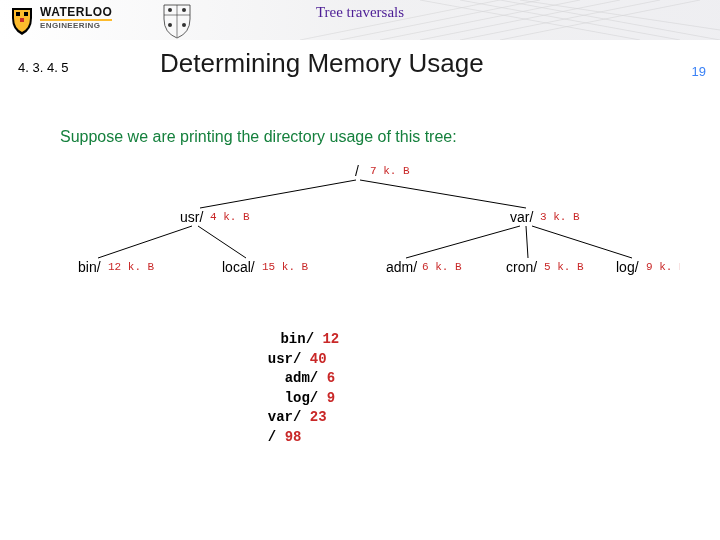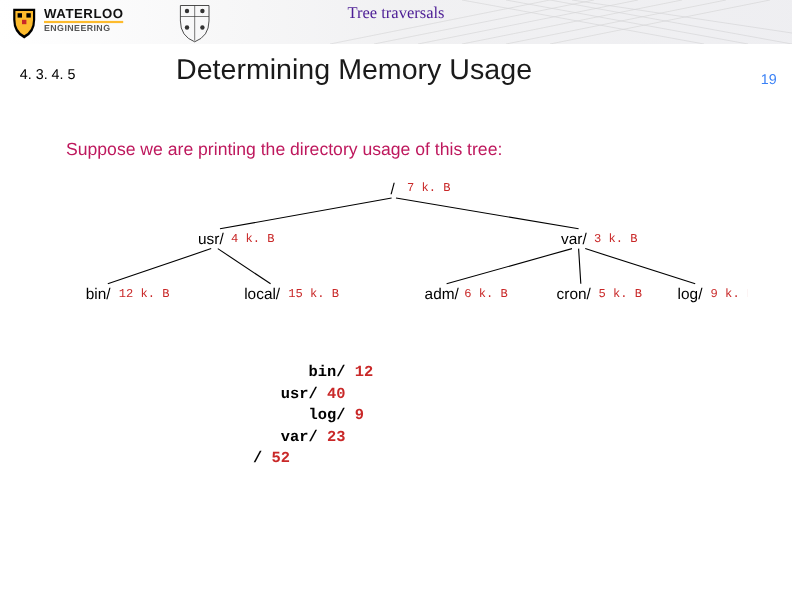--- a/index.html
+++ b/index.html
@@ -74,36 +74,37 @@
     position: absolute;
     top: 48px; left: 160px;
     font-size: 26px;
     color: #1a1a1a;
     font-weight: 400;
   }
   .body-text {
     position: absolute;
     top: 128px; left: 60px;
     font-size: 16px;
-    color: #be185d;
+    color: #15803d;
   }
   .tree-svg {
     position: absolute;
     top: 162px; left: 40px;
     width: 640px; height: 120px;
   }
   .tree-svg .dir { font-family: Arial, sans-serif; font-size: 14px; fill: #000; }
   .tree-svg .size { font-family: 'Courier New', monospace; font-size: 11px; fill: #c92828; }
   .tree-svg line { stroke: #000; stroke-width: 1; }
   .output-block {
     position: absolute;
     top: 330px; left: 230px;
     font-family: 'Courier New', monospace;
     font-size: 14px;
     line-height: 1.4;
+    text-align: center;
   }
   .output-block .row { white-space: pre; }
   .output-block .dir-f { color: #000; font-weight: 700; }
   .output-block .num-f { color: #c92828; font-weight: 700; }
 </style>
 </head>
 <body>
 
 <div class="header-bg"></div>
 <div class="bg-lines">
@@ -186,16 +187,17 @@
   <text class="dir" x="466" y="110">cron/</text>
   <text class="size" x="504" y="108">5 k. B</text>
 
   <text class="dir" x="576" y="110">log/</text>
   <text class="size" x="606" y="108">9 k. B</text>
 </svg>
 
 <div class="output-block">
   <div class="row"><span>      </span><span class="dir-f">bin/ </span><span class="num-f">12</span></div>
   <div class="row"><span>   </span><span class="dir-f">usr/ </span><span class="num-f">40</span></div>
+  <div class="row"><span>      </span><span class="dir-f">adm/ </span><span class="num-f">6</span></div>
   <div class="row"><span>      </span><span class="dir-f">log/ </span><span class="num-f">9</span></div>
   <div class="row"><span>   </span><span class="dir-f">var/ </span><span class="num-f">23</span></div>
-  <div class="row"><span></span><span class="dir-f">/ </span><span class="num-f">52</span></div>
+  <div class="row"><span></span><span class="dir-f">/ </span><span class="num-f">98</span></div>
 </div>
 
 </body></html>

